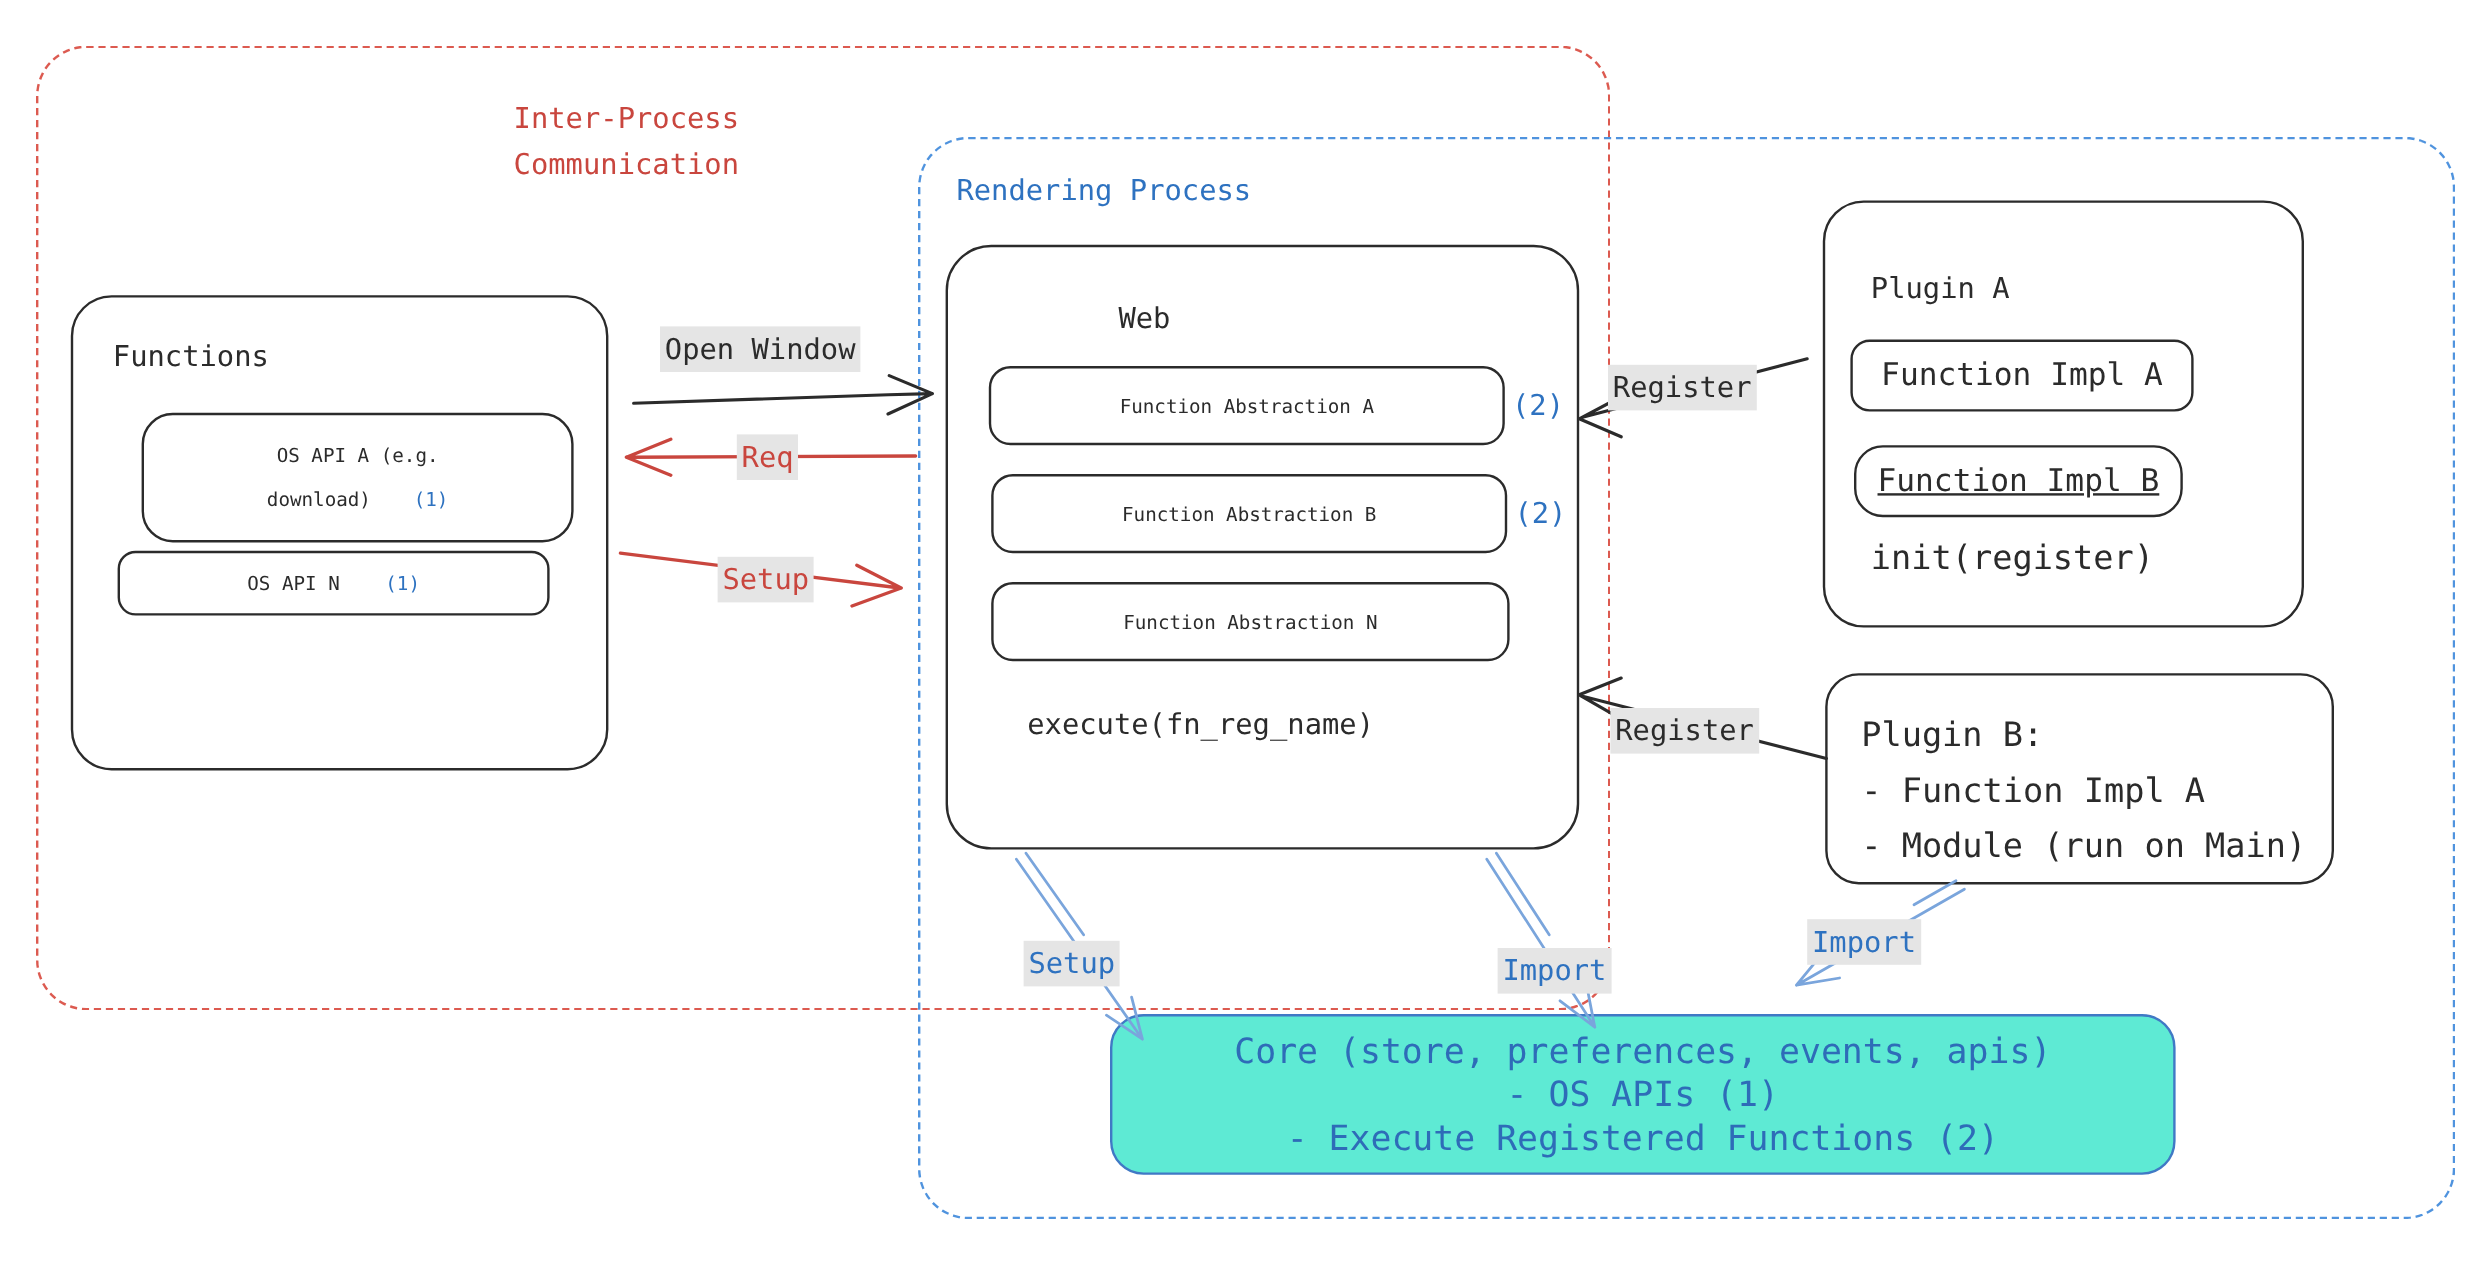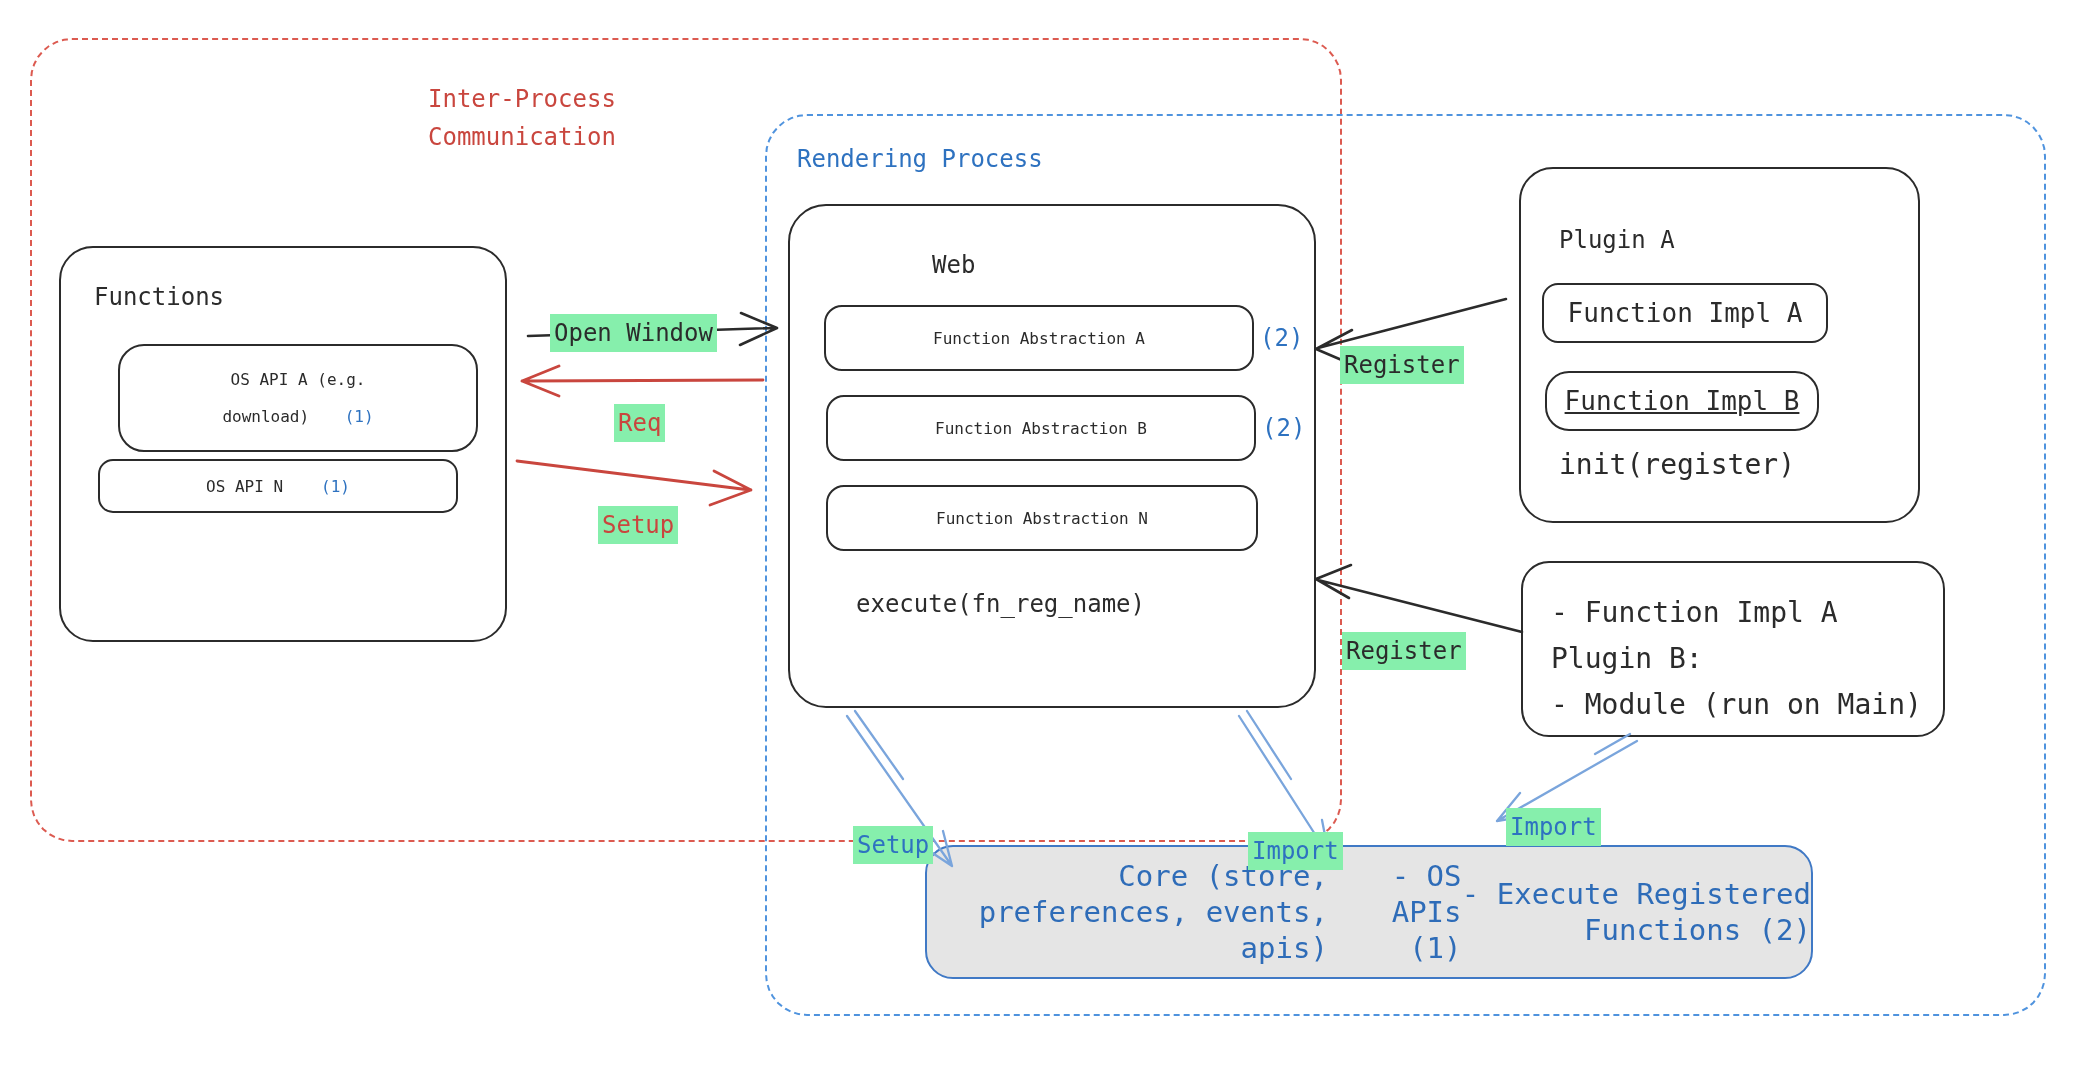--- a/index.html
+++ b/index.html
@@ -20,31 +20,31 @@
   }
   .dash-box{position:absolute;border:2.5px dashed;border-radius:42px;background:transparent;}
   .dash-box.red{border-color:var(--red-dash);}
   .dash-box.blue{border-color:var(--blue-dash);}
   .node{position:absolute;background:#fff;border:2.5px solid var(--ink);border-radius:34px;}
   .subbox{position:absolute;background:#fff;border:2px solid var(--ink);display:flex;align-items:center;justify-content:center;text-align:center;}
   .lbl{position:absolute;font-size:24px;line-height:38px;white-space:nowrap;}
   .pre{white-space:pre-line;}
   .red-t{color:var(--red);}
   .blue-t{color:var(--blue-text);}
-  .onln{background:#86efac;padding:0 4px;margin-top:42px;}
+  .onln{background:#e5e5e5;padding:0 4px;}
   .badge{color:var(--blue-text);}
   .fs26{font-size:26px;}
   .fs28{font-size:28px;}
   svg.overlay{position:absolute;left:0;top:0;pointer-events:none;}
   svg.overlay path{fill:none;stroke-linecap:round;stroke-linejoin:round;}
   .ink-stroke{stroke:var(--ink);stroke-width:2.6;}
   .red-stroke{stroke:var(--red);stroke-width:2.8;}
   .blue-stroke{stroke:var(--blue-arrow);stroke-width:2.3;}
-  .core-box{position:absolute;background:#e5e5e5;border:2.2px solid var(--core-border);border-radius:28px;
-    display:flex;align-items:center;justify-content:center;
+  .core-box{position:absolute;background:#5eead4;border:2.2px solid var(--core-border);border-radius:28px;
+    display:flex;flex-direction:column;align-items:center;justify-content:center;
     color:var(--core-text);font-size:29px;line-height:36px;text-align:right;}
 </style>
 </head>
 <body>
 
 <div class="canvas">
 
   <div class="dash-box red" style="left:30px;top:38px;width:1308px;height:800px;"></div>
   <div class="dash-box blue" style="left:765px;top:114px;width:1277px;height:898px;"></div>
 
@@ -91,22 +91,22 @@
       <span>Function Impl A</span>
     </div>
     <div class="subbox fs26" style="left:24px;top:202px;width:270px;height:56px;border-radius:24px;text-decoration:underline;">
       <span>Function Impl B</span>
     </div>
     <div class="lbl" style="left:38px;top:277px;font-size:28px;">init(register)</div>
   </div>
 
   <div class="node fs28" style="left:1521px;top:561px;width:420px;height:172px;border-radius:28px;">
     <div style="padding:27px 4px 0 28px;line-height:46px;white-space:nowrap;">
+      <div>Plugin B:</div>
       <div>- Function Impl A</div>
-      <div>Plugin B:</div>
       <div>- Module (run on Main)</div>
     </div>
   </div>
 
   <div class="core-box" style="left:925px;top:845px;width:884px;height:130px;">
     <div>Core (store, preferences, events, apis)</div>
     <div>- OS APIs (1)</div>
     <div>- Execute Registered Functions (2)</div>
   </div>
 

